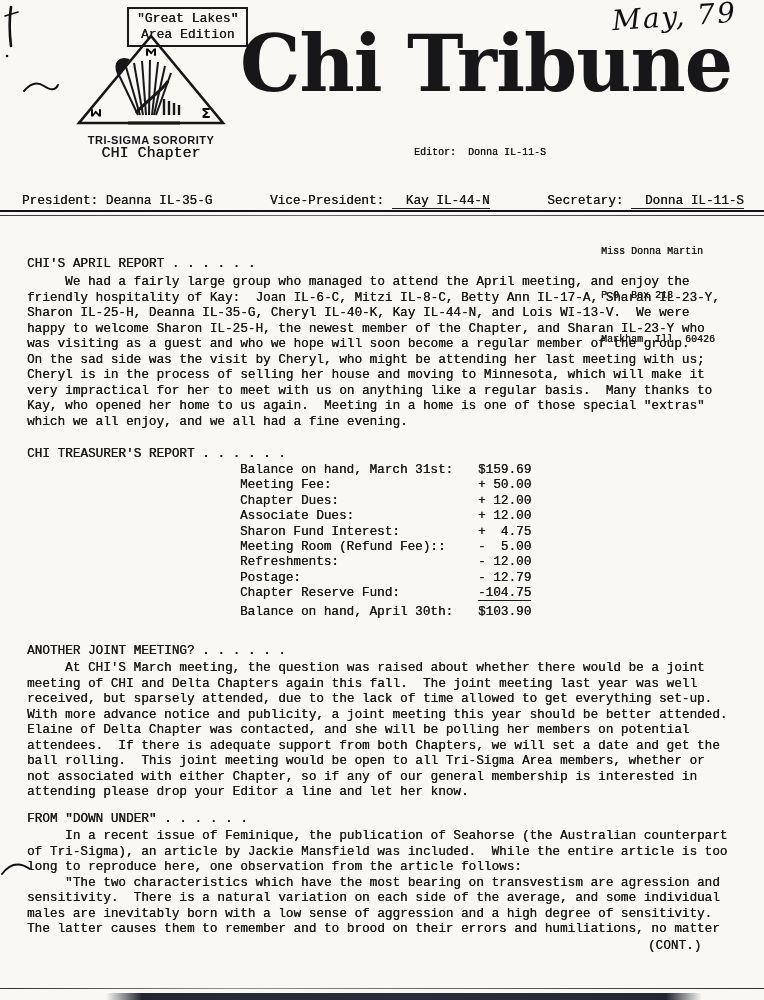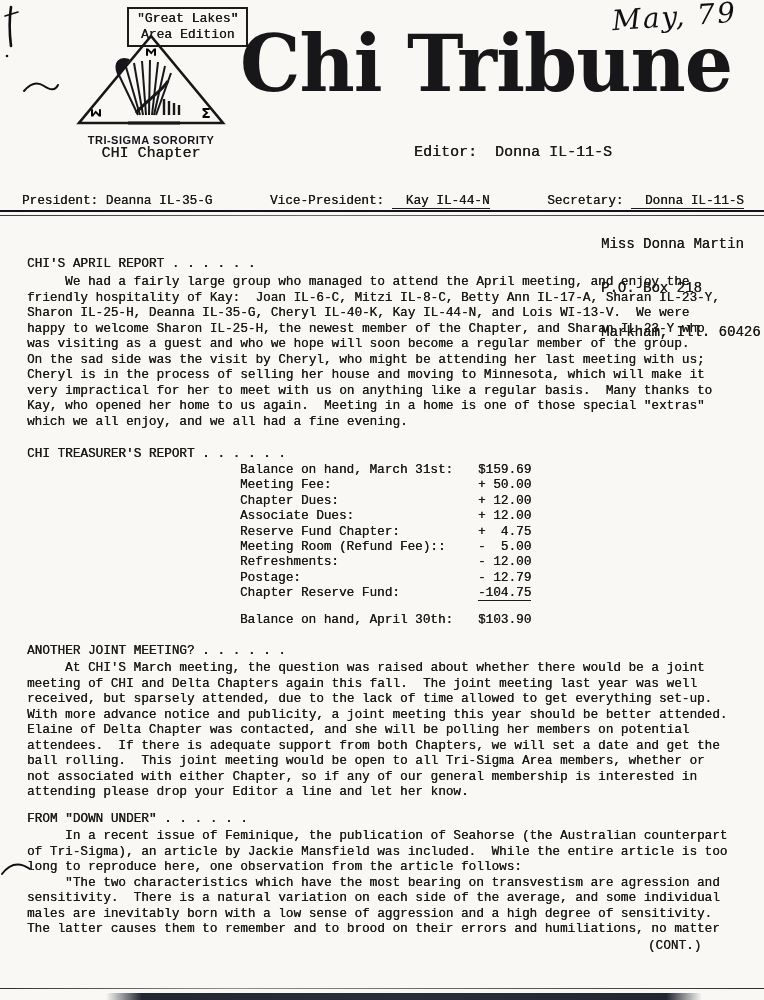--- a/index.html
+++ b/index.html
@@ -15,49 +15,49 @@
   .edition-box{
     left:127px;top:7px;padding:2px 8px;border:2px solid #1b1b1b;
     text-align:center;font-size:13px;line-height:16px;text-shadow:.3px 0 0 currentColor;
   }
   .masthead-title{
     left:238px;top:24px;width:496px;text-align:center;
     font-family:"DejaVu Serif","Liberation Serif",serif;font-weight:bold;
     font-size:76px;line-height:1.05;color:#17171a;
     letter-spacing:-1px;transform:scaleY(1.04);
   }
-  .editor-line{left:414px;top:145px;font-size:15px;}
+  .editor-line{left:414px;top:145px;font-size:10px;}
   .may-note{
     left:612px;top:0px;font-family:"DejaVu Serif",serif;font-style:italic;
     font-size:28px;color:#101014;transform:rotate(-4deg);letter-spacing:2px;
   }
   .logo-wrap{left:76px;top:33px;width:150px;text-align:center;}
   .logo-org{font-family:"Liberation Sans","DejaVu Sans",sans-serif;font-weight:bold;
     font-size:11px;letter-spacing:.5px;line-height:12px;color:#141418;}
   .logo-chapter{font-size:15px;line-height:15px;text-shadow:.3px 0 0 currentColor;}
 
   
   .officers-row{left:22px;right:20px;top:193px;display:flex;justify-content:space-between;
     font-size:12.7px;text-shadow:.25px 0 0 currentColor;}
   .u{border-bottom:1.4px solid #1b1b1b;padding-left:14px;}
   .rule-heavy{left:0;top:210px;width:764px;height:2.4px;background:#141418;}
   .rule-light{left:0;top:215px;width:764px;height:1px;
     background:linear-gradient(to right,#3a3a40,#6c6c72 40%,#3a3a40);}
-  .address-block{left:601px;top:208px;font-size:14px;line-height:14.6px;white-space:pre;
+  .address-block{left:601px;top:216px;font-size:10px;line-height:14.6px;white-space:pre;
     text-shadow:.25px 0 0 currentColor;}
 
   
   .sec-heading{left:27px;text-shadow:.35px 0 0 currentColor;}
   .para{left:27px;}
   .ledger{left:240px;top:462px;}
   .ledger-row{display:flex;height:15.4px;font-size:12.7px;text-shadow:.25px 0 0 currentColor;}
   .ledger-label{width:238px;white-space:pre;}
   .ledger-amount{white-space:pre;}
   .ledger-total .ledger-amount{border-bottom:1.6px solid #1b1b1b;}
-  .ledger-balance{margin-top:11px;}
+  .ledger-balance{margin-top:3px;}
   .cont-note{left:648px;top:938px;}
 
   
   .scanline{left:0;top:988px;width:764px;height:1px;
     background:linear-gradient(to right,#2f2f33,#909094 30%,#55555a 70%,#2f2f33);}
   .bottom-bar{left:106px;bottom:0;width:596px;height:7px;
     background:linear-gradient(to right,rgba(32,36,46,0),#232732 6%,#2a2e3a 50%,#232732 94%,rgba(32,36,46,0));}
   .pen{color:#101014;}
 </style>
 </head>
@@ -151,21 +151,21 @@
     </div>
     <div class="ledger-row">
       <span class="ledger-label">Chapter Dues:</span>
       <span class="ledger-amount">+ 12.00</span>
     </div>
     <div class="ledger-row">
       <span class="ledger-label">Associate Dues:</span>
       <span class="ledger-amount">+ 12.00</span>
     </div>
     <div class="ledger-row">
-      <span class="ledger-label">Reserve Fund Chapter:</span>
+      <span class="ledger-label">Sharon Fund Interest:</span>
       <span class="ledger-amount">+  4.75</span>
     </div>
     <div class="ledger-row">
       <span class="ledger-label">Meeting Room (Refund Fee)::</span>
       <span class="ledger-amount">-  5.00</span>
     </div>
     <div class="ledger-row">
       <span class="ledger-label">Refreshments:</span>
       <span class="ledger-amount">- 12.00</span>
     </div>

